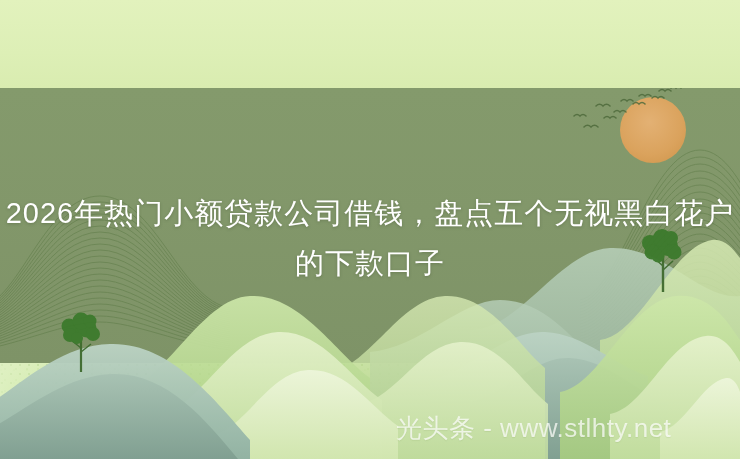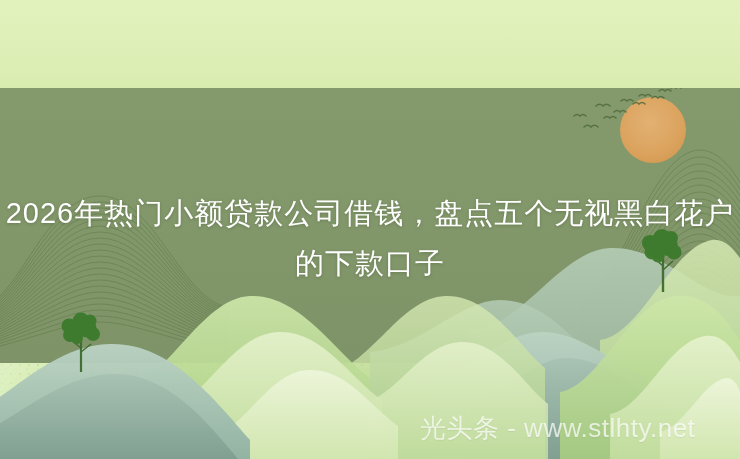--- a/index.html
+++ b/index.html
@@ -75,21 +75,21 @@
     line-height: 50px;
     letter-spacing: 1px;
     text-shadow: 0 1px 3px rgba(60,75,45,0.35);
     white-space: pre-line;
     font-weight: 400;
   }
 
   
   .watermark {
     position: absolute;
-    left: 420px;
+    left: 396px;
     top: 411px;
     color: rgba(255,255,255,0.72);
     font-size: 26px;
     line-height: 34px;
     letter-spacing: 0.5px;
     white-space: nowrap;
     text-shadow: 0 1px 1px rgba(120,150,80,0.15);
   }
 </style>
 </head>

